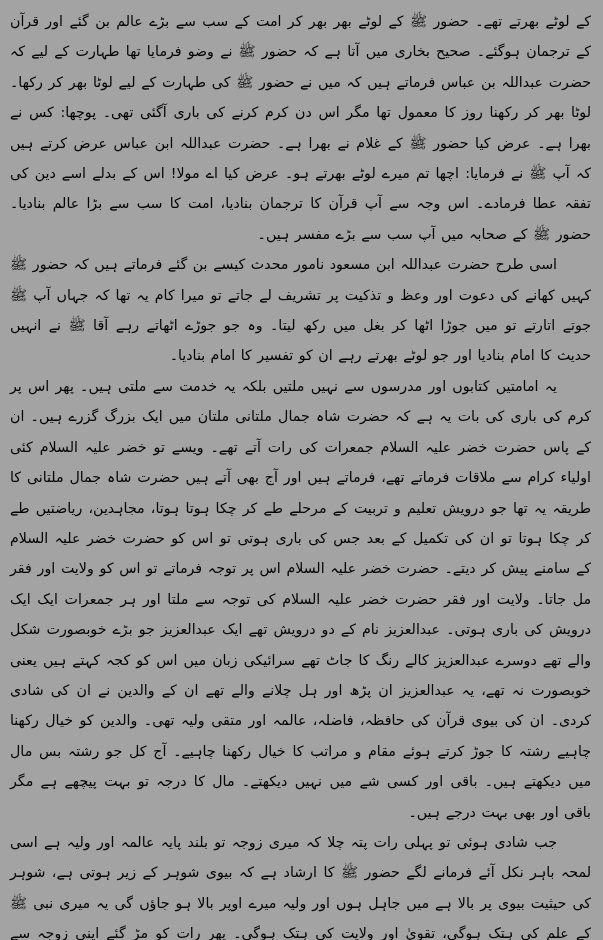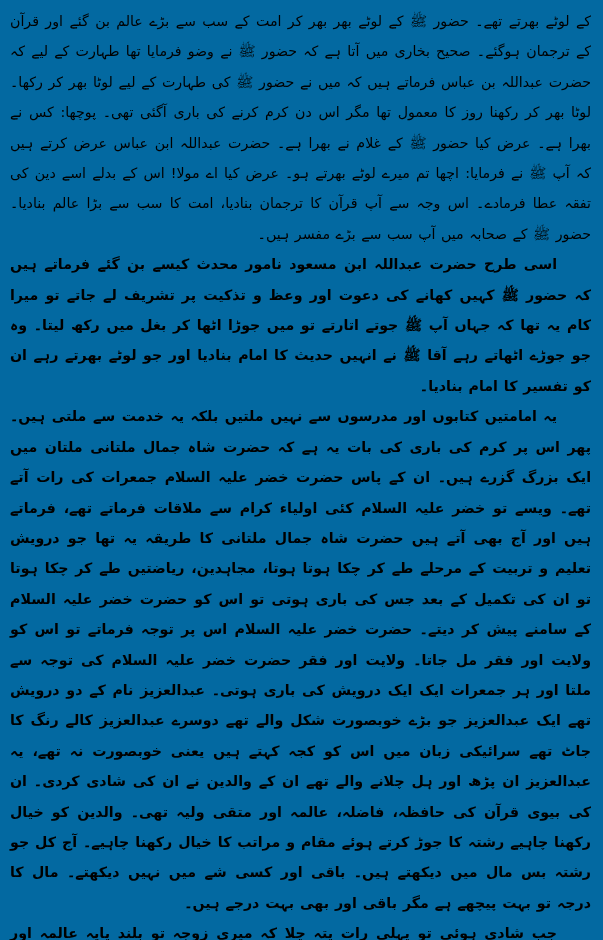--- a/index.html
+++ b/index.html
@@ -6,21 +6,21 @@
     margin: 0;
     padding: 0;
     background: #ffffff;
   }
   body {
     font-family: "DejaVu Sans", sans-serif;
   }
   .page {
     width: 603px;
     height: 940px;
-    background: #0369a1;
+    background: #a3a3a3;
     position: relative;
     box-sizing: border-box;
     padding: 6px 12px 6px 10px;
     overflow: hidden;
   }
   .para {
     direction: rtl;
     text-align: justify;
     text-align-last: right;
     unicode-bidi: bidi-override;
@@ -30,21 +30,20 @@
     color: #000000;
     margin: 0 0 0 0;
     letter-spacing: 0px;
     word-spacing: 1px;
   }
   .para + .para {
     margin-top: 0px;
   }
   .indent {
     text-indent: 34px;
-    font-weight: bold;
   }
 </style>
 </head>
 <body>
 
 <div class="page">
   <p class="para">کے لوٹے بھرتے تھے۔ حضور ﷺ کے لوٹے بھر بھر کر امت کے سب سے بڑے عالم بن گئے اور قرآن کے ترجمان ہوگئے۔ صحیح بخاری میں آتا ہے کہ حضور ﷺ نے وضو فرمایا تھا طہارت کے لیے کہ حضرت عبداللہ بن عباس فرماتے ہیں کہ میں نے حضور ﷺ کی طہارت کے لیے لوٹا بھر کر رکھا۔ لوٹا بھر کر رکھنا روز کا معمول تھا مگر اس دن کرم کرنے کی باری آگئی تھی۔ پوچھا: کس نے بھرا ہے۔ عرض کیا حضور ﷺ کے غلام نے بھرا ہے۔ حضرت عبداللہ ابن عباس عرض کرتے ہیں کہ آپ ﷺ نے فرمایا: اچھا تم میرے لوٹے بھرتے ہو۔ عرض کیا اے مولا! اس کے بدلے اسے دین کی تفقہ عطا فرمادے۔ اس وجہ سے آپ قرآن کا ترجمان بنادیا، امت کا سب سے بڑا عالم بنادیا۔ حضور ﷺ کے صحابہ میں آپ سب سے بڑے مفسر ہیں۔</p>
   <p class="para indent">اسی طرح حضرت عبداللہ ابن مسعود نامور محدث کیسے بن گئے فرماتے ہیں کہ حضور ﷺ کہیں کھانے کی دعوت اور وعظ و تذکیت پر تشریف لے جاتے تو میرا کام یہ تھا کہ جہاں آپ ﷺ جوتے اتارتے تو میں جوڑا اٹھا کر بغل میں رکھ لیتا۔ وہ جو جوڑے اٹھاتے رہے آقا ﷺ نے انہیں حدیث کا امام بنادیا اور جو لوٹے بھرتے رہے ان کو تفسیر کا امام بنادیا۔</p>
   <p class="para indent">یہ امامتیں کتابوں اور مدرسوں سے نہیں ملتیں بلکہ یہ خدمت سے ملتی ہیں۔ پھر اس پر کرم کی باری کی بات یہ ہے کہ حضرت شاہ جمال ملتانی ملتان میں ایک بزرگ گزرے ہیں۔ ان کے پاس حضرت خضر علیہ السلام جمعرات کی رات آتے تھے۔ ویسے تو خضر علیہ السلام کئی اولیاء کرام سے ملاقات فرماتے تھے، فرماتے ہیں اور آج بھی آتے ہیں حضرت شاہ جمال ملتانی کا طریقہ یہ تھا جو درویش تعلیم و تربیت کے مرحلے طے کر چکا ہوتا ہوتا، مجاہدین، ریاضتیں طے کر چکا ہوتا تو ان کی تکمیل کے بعد جس کی باری ہوتی تو اس کو حضرت خضر علیہ السلام کے سامنے پیش کر دیتے۔ حضرت خضر علیہ السلام اس پر توجہ فرماتے تو اس کو ولایت اور فقر مل جاتا۔ ولایت اور فقر حضرت خضر علیہ السلام کی توجہ سے ملتا اور ہر جمعرات ایک ایک درویش کی باری ہوتی۔ عبدالعزیز نام کے دو درویش تھے ایک عبدالعزیز جو بڑے خوبصورت شکل والے تھے دوسرے عبدالعزیز کالے رنگ کا جاٹ تھے سرائیکی زبان میں اس کو کجہ کہتے ہیں یعنی خوبصورت نہ تھے، یہ عبدالعزیز ان پڑھ اور ہل چلانے والے تھے ان کے والدین نے ان کی شادی کردی۔ ان کی بیوی قرآن کی حافظہ، فاضلہ، عالمہ اور متقی ولیہ تھی۔ والدین کو خیال رکھنا چاہیے رشتہ کا جوڑ کرتے ہوئے مقام و مراتب کا خیال رکھنا چاہیے۔ آج کل جو رشتہ بس مال میں دیکھتے ہیں۔ باقی اور کسی شے میں نہیں دیکھتے۔ مال کا درجہ تو بہت پیچھے ہے مگر باقی اور بھی بہت درجے ہیں۔</p>
   <p class="para indent">جب شادی ہوئی تو پہلی رات پتہ چلا کہ میری زوجہ تو بلند پایہ عالمہ اور ولیہ ہے اسی لمحہ باہر نکل آئے فرمانے لگے حضور ﷺ کا ارشاد ہے کہ بیوی شوہر کے زیر ہوتی ہے، شوہر کی حیثیت بیوی پر بالا ہے میں جاہل ہوں اور ولیہ میرے اوپر بالا ہو جاؤں گی یہ میری نبی ﷺ کے علم کی ہتک ہوگی، تقویٰ اور ولایت کی ہتک ہوگی۔ پھر رات کو مڑ گئے اپنی زوجہ سے فرمایا تیری طرف پلٹ کر اس وقت آؤں گا جب تیرا شوہر ہونے کے قابل ہوں گا۔</p>

